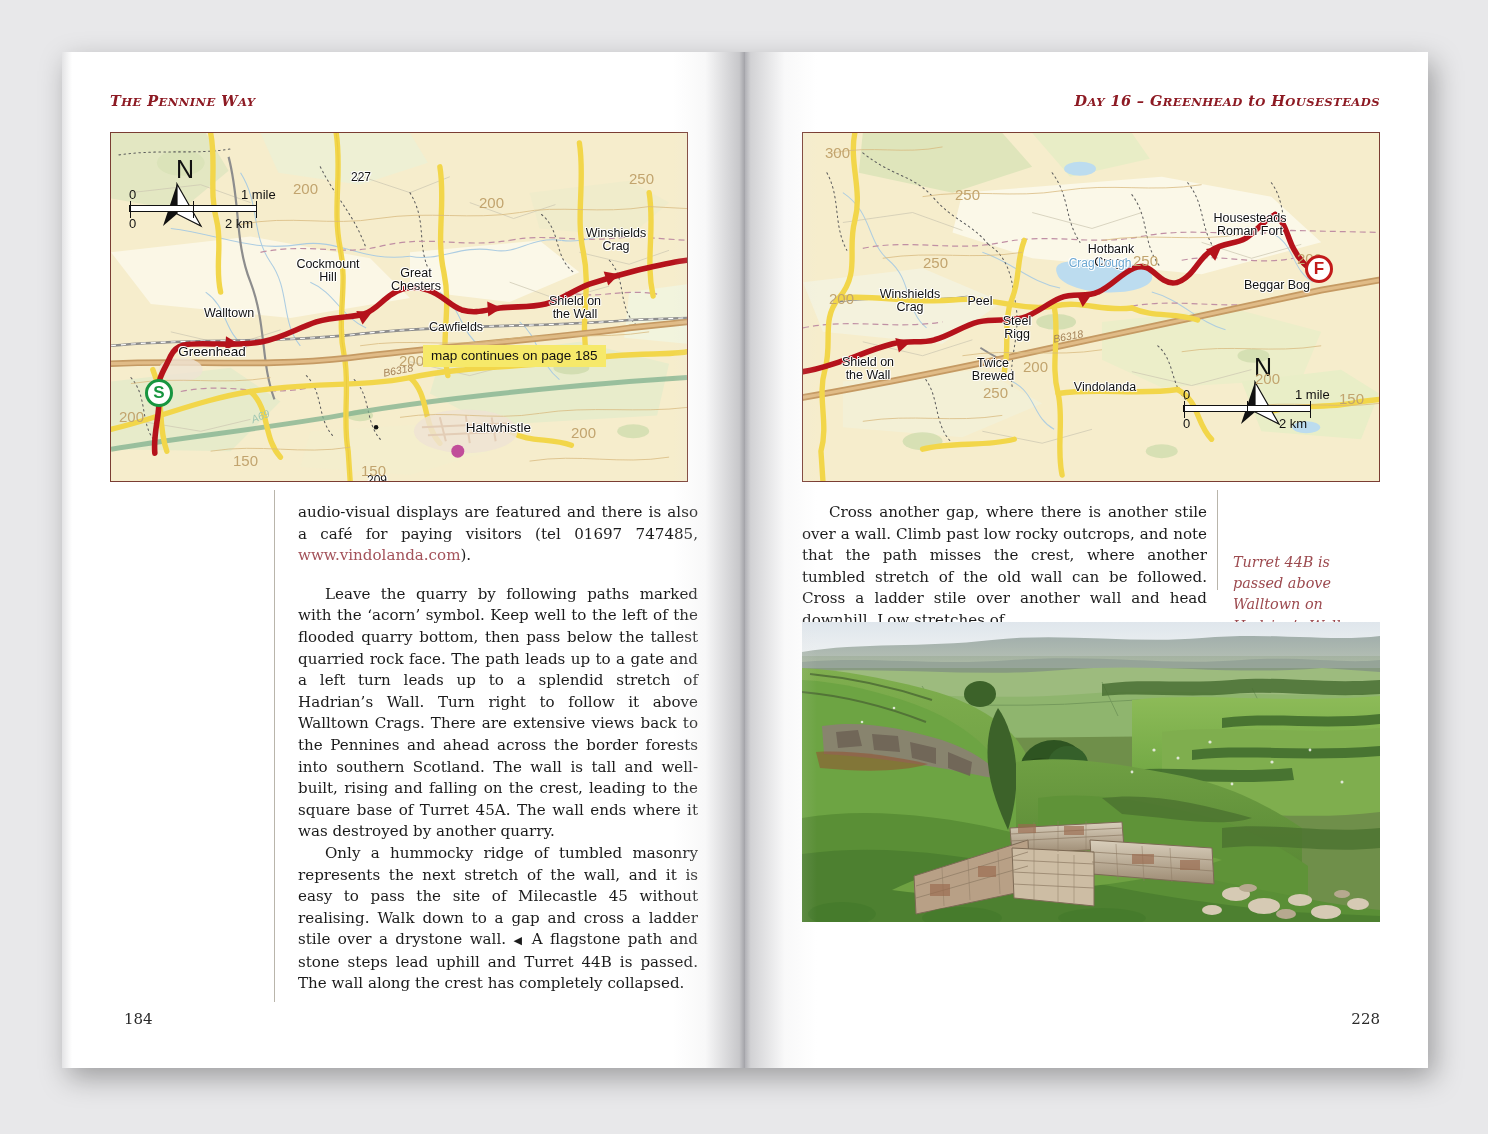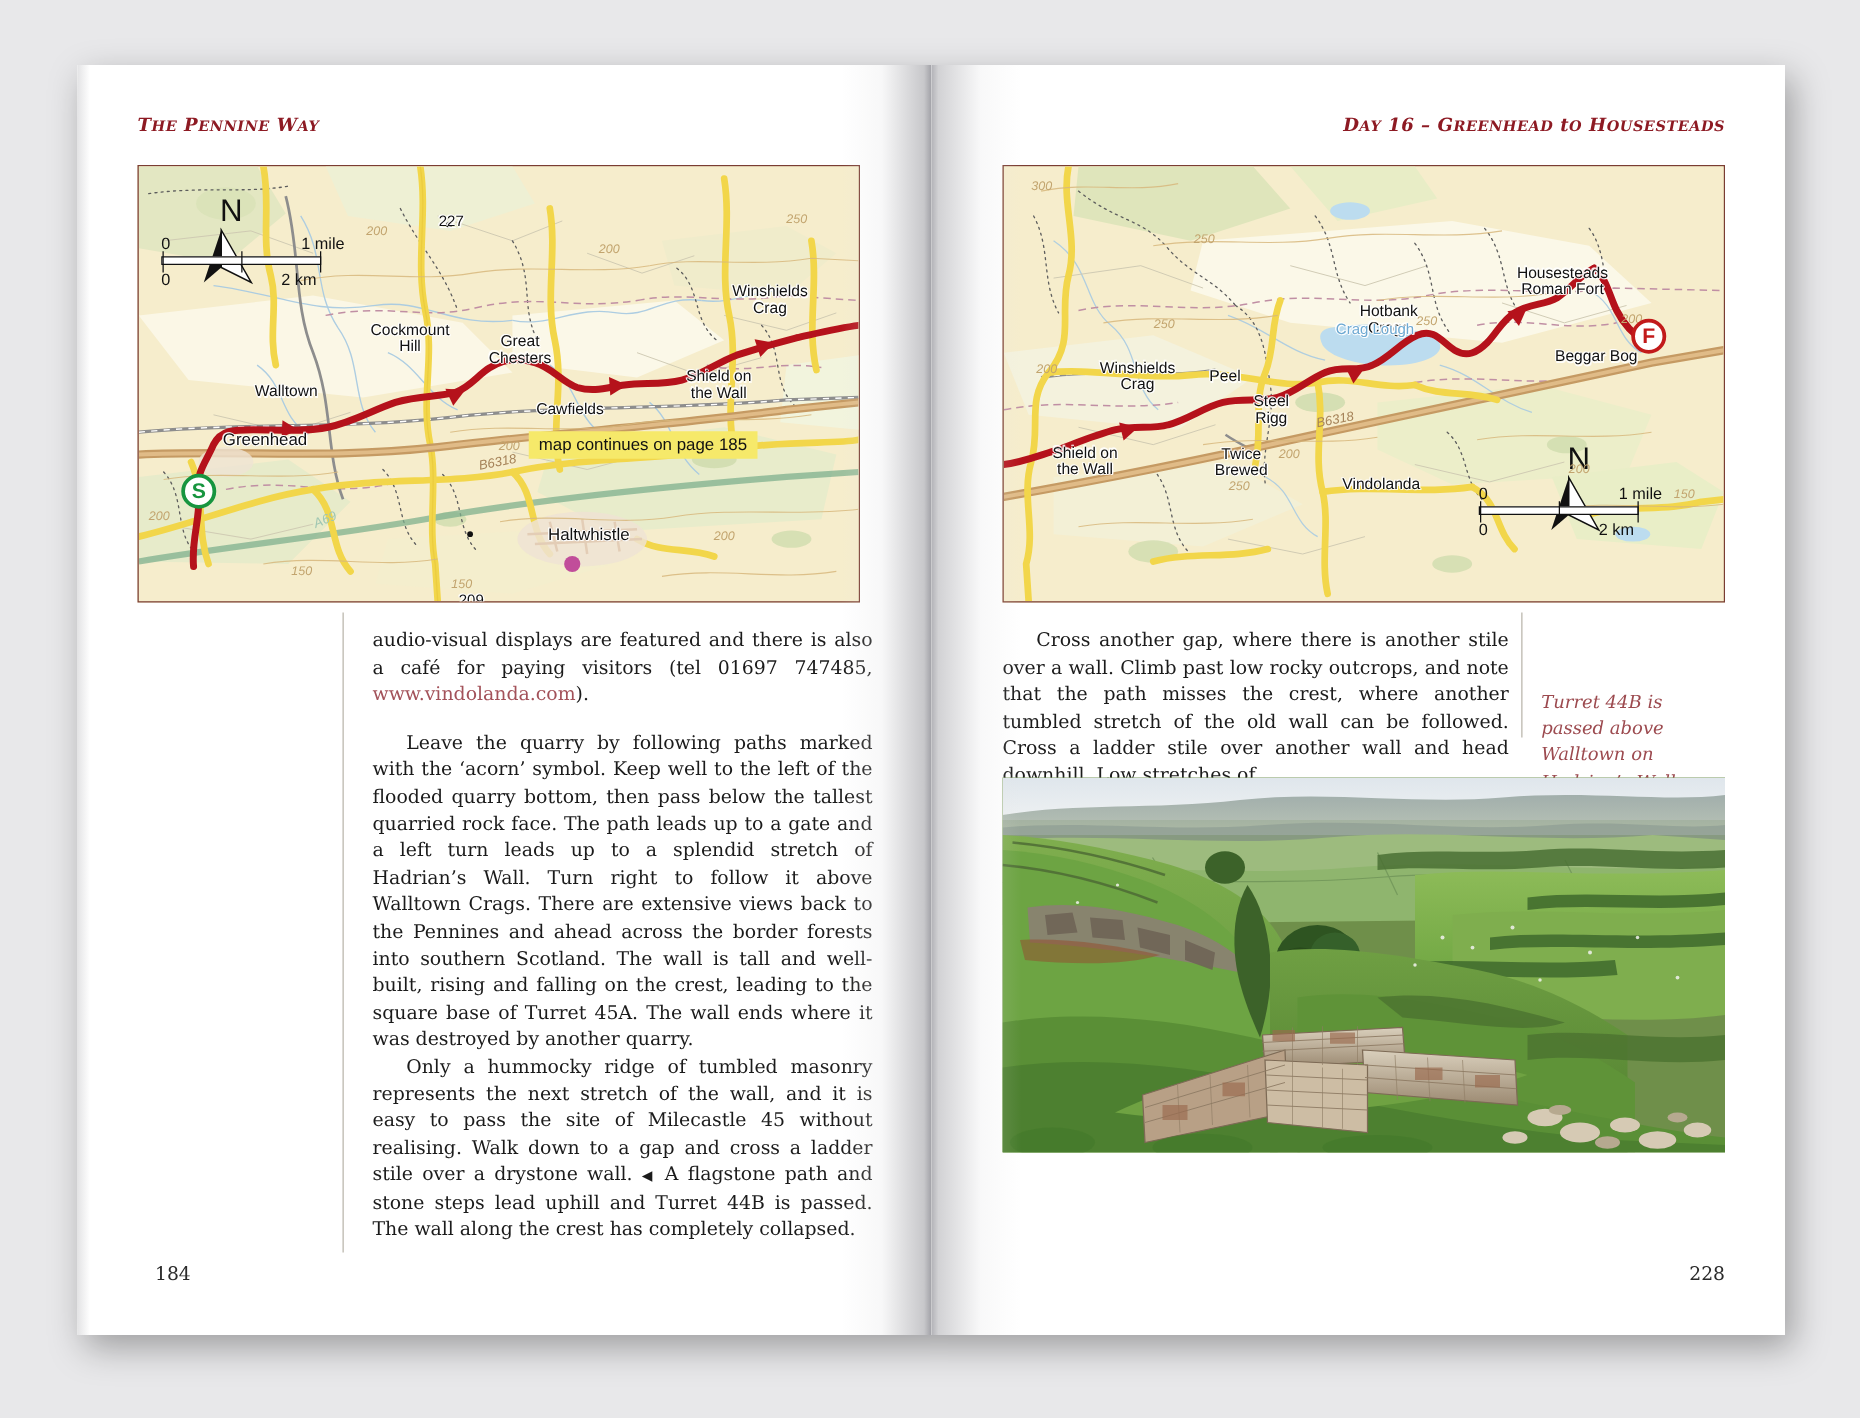--- a/index.html
+++ b/index.html
@@ -80,21 +80,21 @@
        1px 1px 0 rgba(255,255,255,.85), -1px -1px 0 rgba(255,255,255,.85);
     pointer-events:none;
   }
   .mlab.big { font-size:13.5px; }
   .mlab.lough { color:#6ea9d2; font-size:12px; }
   .mlab.road {
     color:#a58258; font-size:10.5px; font-style:italic;
     transform:rotate(-11deg); text-shadow:none;
   }
   .mlab.contour {
-    color:#c2a46e; font-size:10px; font-style:italic; text-shadow:none;
+    color:#c2a46e; font-size:15px; text-shadow:none;
   }
   .mlab.spot { font-size:12px; }
   .mlab.a69 {
     color:#9fc6b2; font-size:10.5px; font-style:italic;
     transform:rotate(-22deg); text-shadow:none;
   }
 
   
   .compass { position:absolute; }
   .compass .nletter{
@@ -343,21 +343,21 @@
 Hill</div>
       <div class="mlab" style="left:265px; top:134px; width:80px;">Great
 Chesters</div>
       <div class="mlab" style="left:300px; top:188px; width:90px;">Cawfields</div>
       <div class="mlab" style="left:450px; top:94px; width:110px;">Winshields
 Crag</div>
       <div class="mlab" style="left:418px; top:162px; width:92px;">Shield on
 the Wall</div>
       <div class="mlab" style="left:73px; top:174px; width:90px;">Walltown</div>
       <div class="mlab big" style="left:36px; top:212px; width:130px;text-align:center;">Greenhead</div>
-      <div class="mlab big" style="left:300px; top:288px; width:120px;">Haltwhistle</div>
+      <div class="mlab big" style="left:300px; top:288px; width:120px;text-align:right;">Haltwhistle</div>
       <div class="mlab spot" style="left:256px; top:300px;margin-top:41px;">209</div>
       <div class="mlab road" style="left:272px; top:232px;">B6318</div>
       <div class="mlab a69" style="left:140px; top:278px;">A69</div>
       <div class="mlab contour" style="left:182px; top:48px;">200</div>
       <div class="mlab contour" style="left:288px; top:220px;">200</div>
       <div class="mlab contour" style="left:368px; top:62px;">200</div>
       <div class="mlab contour" style="left:8px; top:276px;">200</div>
       <div class="mlab contour" style="left:518px; top:38px;">250</div>
       <div class="mlab contour" style="left:122px; top:320px;">150</div>
       <div class="mlab contour" style="left:250px; top:330px;">150</div>

